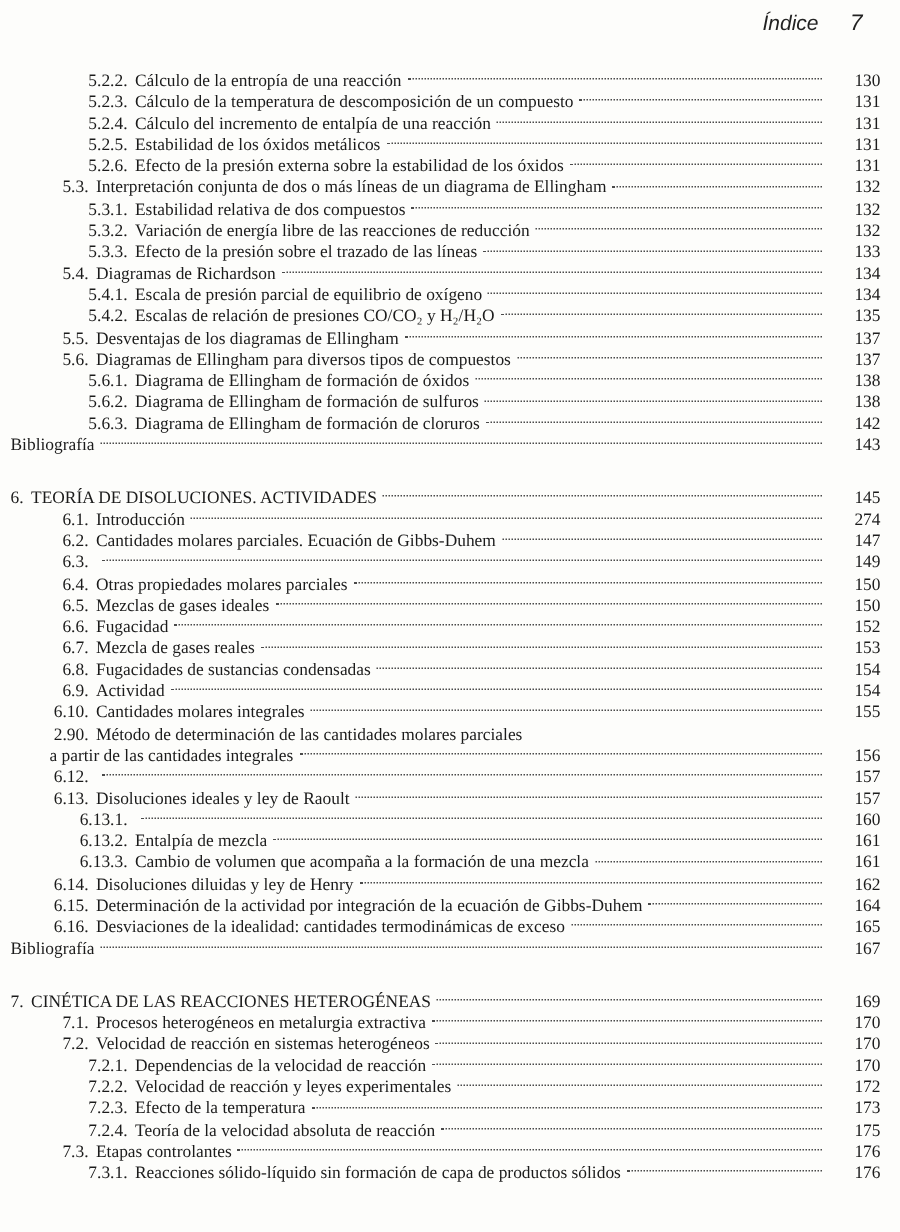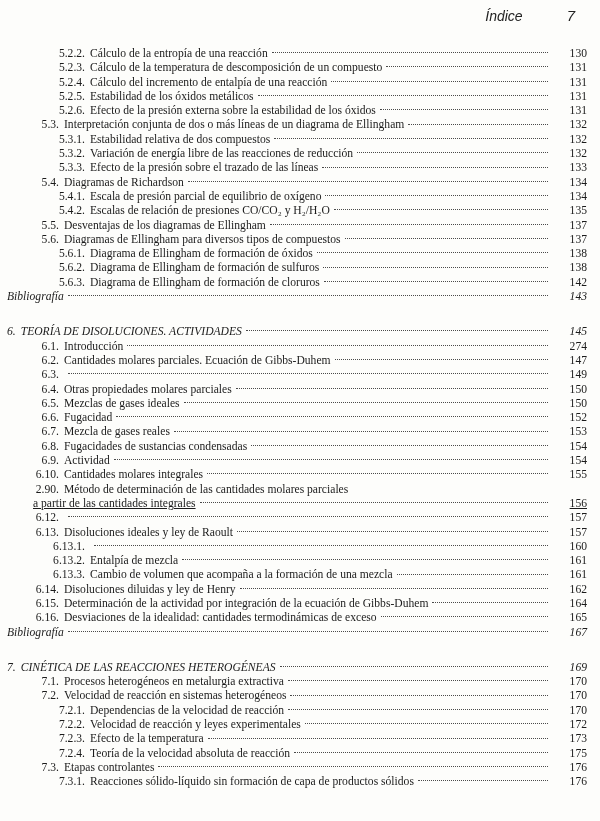--- a/index.html
+++ b/index.html
@@ -13,21 +13,20 @@
   }
   .page-header {
     position: absolute;
     top: 7px; right: 25px;
     font-family: "Liberation Sans", sans-serif;
     font-style: italic;
     font-size: 14px;
     color: #222;
     display: flex;
     align-items: baseline;
-    gap: 23px;
   }
   .page-header .pgnum {
     margin-left: 21px;
     font-size: 15px;
   }
   .toc {
     position: absolute;
     top: 47px; left: 0; right: 0;
     padding-right: 13px;
     font-size: 11.6px;
@@ -35,27 +34,27 @@
   }
   .section + .section { margin-top: 21px; }
   .row { display: flex; align-items: center; }
   .num {
     flex: none;
     text-align: right;
     margin-right: 5px;
     white-space: pre;
   }
   .txt { flex: none; white-space: nowrap; }
-  .lvl1 { padding-left: 7px; font-style: italic; }
+  .lvl1 { padding-left: 7px; }
   .lvl1 .num { width: auto; }
   .lvl2 { padding-left: 30px; }
   .lvl2 .num { width: 29px; }
   .lvl3 { padding-left: 49px; }
   .lvl3 .num { width: 36px; }
-  .row.cont { padding-left: 33px; text-decoration: underline; }
+  .row.cont { padding-left: 33px; }
   .leader {
     flex: 1 1 auto;
     min-width: 8px;
     border-bottom: 1.6px dotted #4a4a4a;
     margin: 0 5px 3px 4px;
   }
   .pg { flex: none; width: 34px; text-align: right; }
 </style>
 </head>
 <body>

